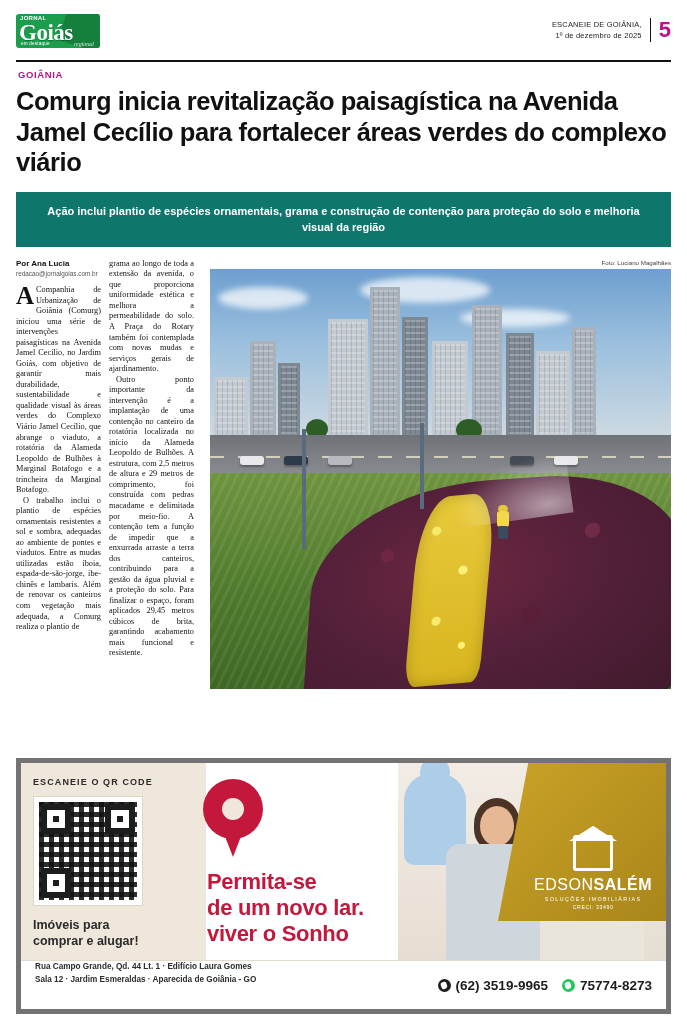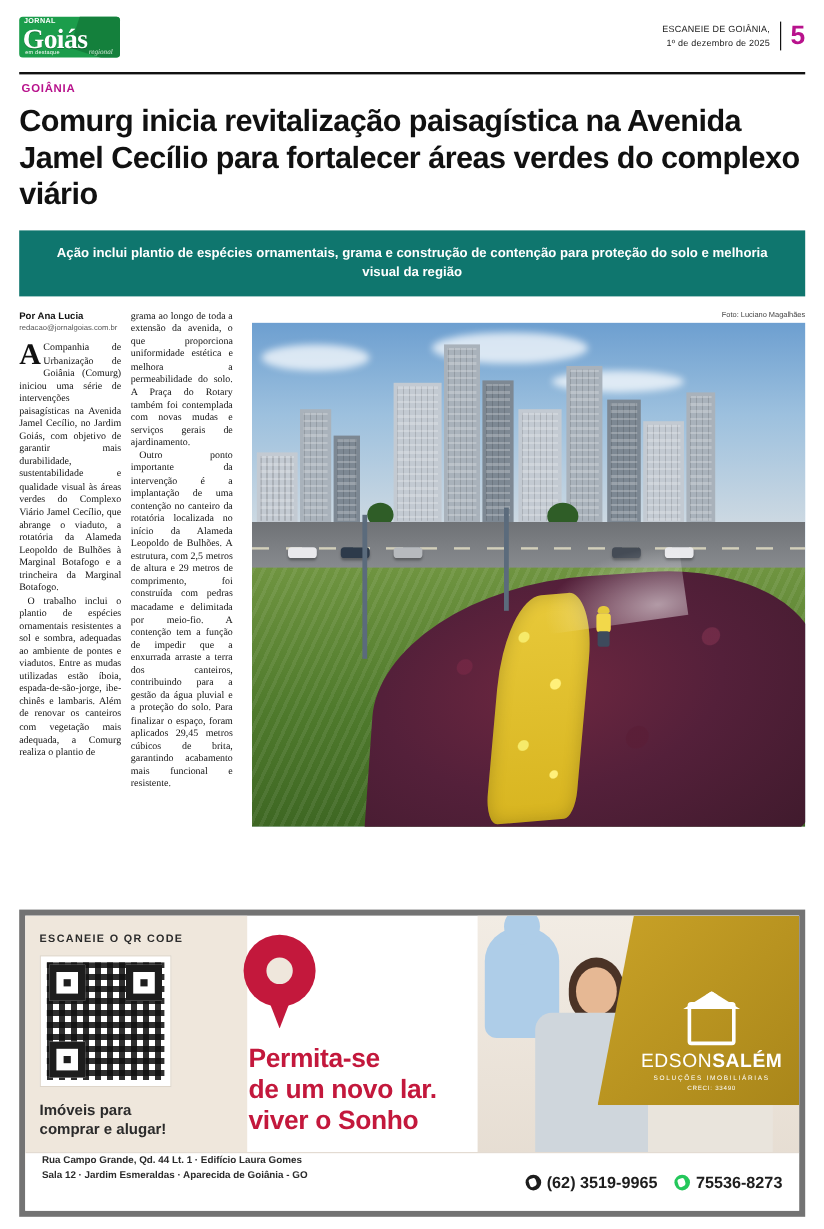--- a/index.html
+++ b/index.html
@@ -564,19 +564,19 @@
         <div>Rua Campo Grande, Qd. 44 Lt. 1 ·  Edifício Laura Gomes</div>
         <div>Sala 12 · Jardim Esmeraldas · Aparecida de Goiânia - GO</div>
       </div>
       <div class="ad-phones">
         <div class="phone">
           <span class="ph-icon"></span>
           <span>(62) 3519-9965</span>
         </div>
         <div class="phone">
           <span class="ph-icon wa"></span>
-          <span>75536-8273</span>
+          <span>75774-8273</span>
         </div>
       </div>
     </div>
   </div>
 
 </div>
 
 </body></html>

